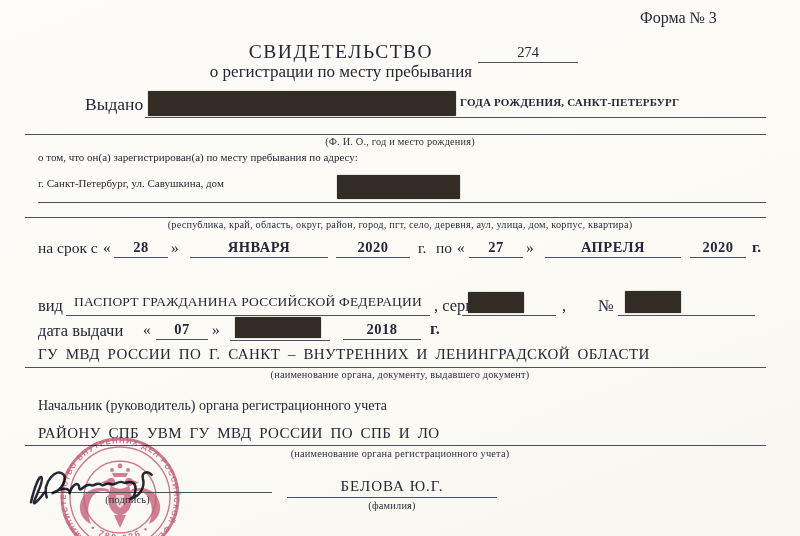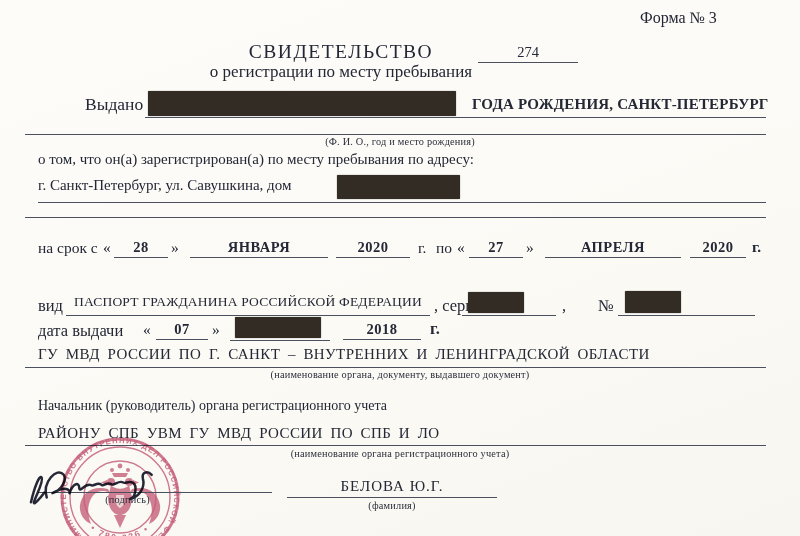--- a/index.html
+++ b/index.html
@@ -4,21 +4,21 @@
 <style>
   html,body{margin:0;padding:0;}
   .page{
     position:relative; width:800px; height:536px; overflow:hidden;
     background:#fcfbf7;
     background-image:linear-gradient(160deg,#fdfcf9 0%,#fbfaf5 55%,#f7f6f0 100%);
     font-family:"Liberation Serif", serif;
     color:#242735;
   }
   .abs{position:absolute; white-space:nowrap;}
-  .t17{font-size:15px;}
+  .t17{font-size:11px;}
   .t16{font-size:16.5px;}
   .t15{font-size:15.5px;}
   .caps{letter-spacing:.4px; word-spacing:3.5px; font-size:15px;}
   .cap{font-size:10.3px; color:#2c2f3d; text-align:center; letter-spacing:.2px;}
   .center{text-align:center;}
   .bold{font-weight:bold;}
   .rule{position:absolute; border-bottom:1.6px solid #4b505f;}
   .blank{position:absolute; border-bottom:1.4px solid #4b505f; text-align:center;}
   .blank b{font-size:14.5px; letter-spacing:.5px;}
   .redact{position:absolute; background:#332c25; border-radius:1px; box-shadow:0 0 1px #332c25;}
@@ -33,29 +33,30 @@
 <div class="page">
 
   <div class="abs" style="left:640px; top:9px; width:120px;">Форма № 3</div>
   <div class="abs center" style="left:91px; top:41px; width:500px; font-size:19.5px; letter-spacing:1.5px;">СВИДЕТЕЛЬСТВО</div>
   <div class="blank" style="left:478px; top:44px; width:100px; height:18px; font-size:14.5px;">274</div>
   <div class="abs center" style="left:91px; top:62px; width:500px; font-size:17px;">о регистрации по месту пребывания</div>
 
   <div class="abs t17" style="left:85px; top:94px; font-size:17.5px;">Выдано</div>
   <div class="rule" style="left:145px; top:92px; width:621px; height:25px; border-bottom-width:1.4px;"></div>
   <div class="redact" style="left:148px; top:91px; width:308px; height:25px;"></div>
-  <div class="abs bold" style="left:460px; top:96px; font-size:15px; letter-spacing:.2px;margin-left:12px;">ГОДА РОЖДЕНИЯ, САНКТ-ПЕТЕРБУРГ</div>
+  <div class="abs bold" style="left:460px; top:96px; font-size:11px; letter-spacing:.2px;">ГОДА РОЖДЕНИЯ, САНКТ-ПЕТЕРБУРГ</div>
   <div class="rule" style="left:25px; top:110px; width:741px; height:24px;"></div>
   <div class="abs cap" style="left:230px; top:136px; width:340px;">(Ф. И. О., год и место рождения)</div>
 
   <div class="abs t17" style="left:38px; top:151px;">о том, что он(а) зарегистрирован(а) по месту пребывания по адресу:</div>
   <div class="rule" style="left:38px; top:178px; width:728px; height:24px; border-bottom-width:1.4px;"></div>
   <div class="abs t17" style="left:38px; top:177px;">г. Санкт-Петербург, ул. Савушкина, дом</div>
   <div class="redact" style="left:337px; top:175px; width:123px; height:24px;"></div>
   <div class="rule" style="left:25px; top:193px; width:741px; height:24px;"></div>
+  <div class="abs cap" style="left:100px; top:219px; width:600px;">(республика, край, область, округ, район, город, пгт, село, деревня, аул, улица, дом, корпус, квартира)</div>
 
   <div class="abs t15" style="left:38px; top:239px;">на срок с</div>
   <div class="abs t15" style="left:103px; top:239px;">«</div>
   <div class="blank" style="left:114px; top:238px; width:54px; height:19px;"><b>28</b></div>
   <div class="abs t15" style="left:171px; top:239px;">»</div>
   <div class="blank" style="left:190px; top:238px; width:138px; height:19px;"><b>ЯНВАРЯ</b></div>
   <div class="blank" style="left:336px; top:238px; width:74px; height:19px;"><b>2020</b></div>
   <div class="abs t15" style="left:418px; top:239px;">г.</div>
   <div class="abs t15" style="left:436px; top:239px;">по</div>
   <div class="abs t15" style="left:457px; top:239px;">«</div>

